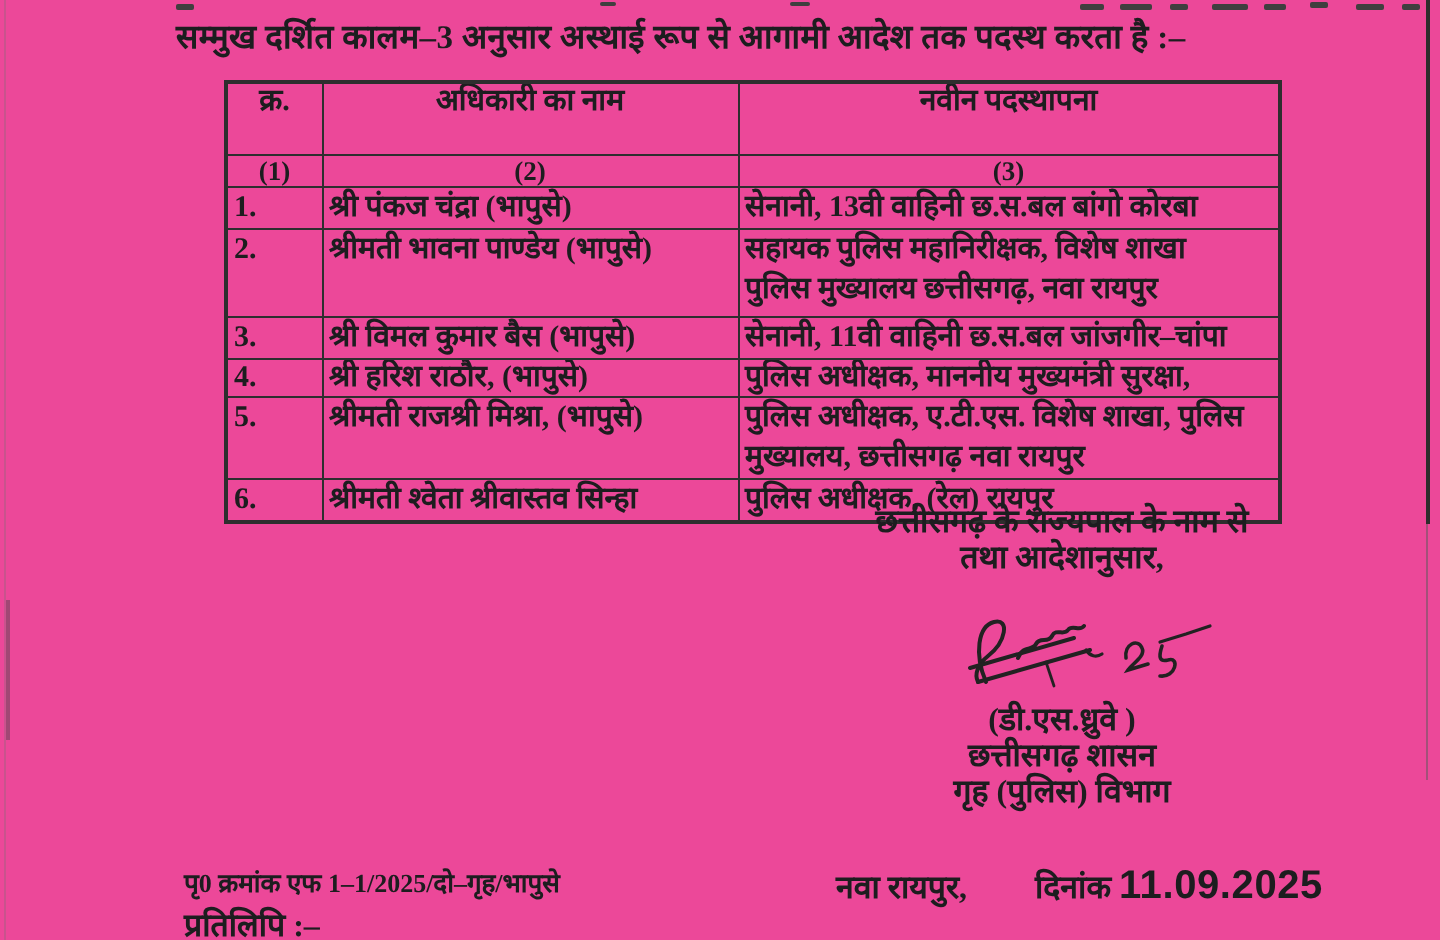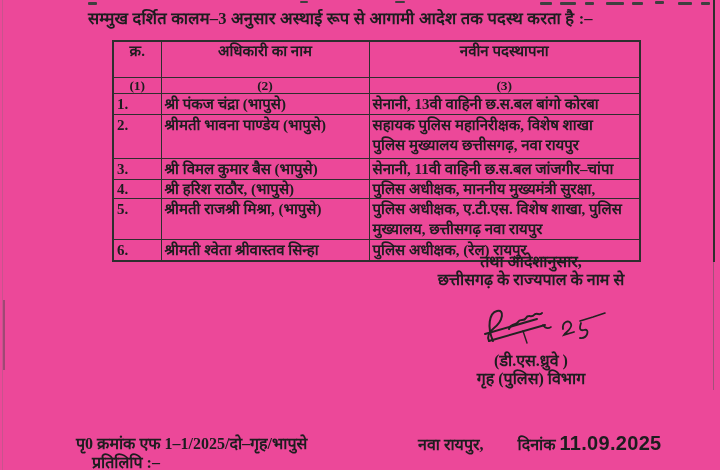--- a/index.html
+++ b/index.html
@@ -52,21 +52,21 @@
   td.post { padding-left:7px; white-space:pre-line; }
 
   .closing {
     position:absolute; left:424px; top:253px; width:214px;
     text-align:center; font-size:16px; font-weight:600; line-height:18px;
   }
   .sig-svg { position:absolute; left:55px; top:48px; }
   .sig-name { margin-top:63px;text-align:center; }
   .closing div { white-space:nowrap; }
 
-  .footer-ref  { position:absolute; left:76px;  top:432px; font-size:16px; font-weight:600; }
+  .footer-ref  { position:absolute; left:92px;  top:432px; font-size:13px; font-weight:600; }
   .footer-pd   { position:absolute; left:418px; top:432px; font-size:16px; font-weight:600; }
   .footer-pd .gap { display:inline-block; width:34px; }
   .date-digits { font-family:"Liberation Sans","DejaVu Sans",sans-serif; font-size:20px; font-weight:700; letter-spacing:.3px; }
   .footer-copy { position:absolute; left:92px;  top:451px; font-size:16px; font-weight:600; }
   .footer-copy .u { border-bottom:1.5px solid #1d1d1f; padding-bottom:1px; }
 </style>
 </head>
 <body>
 
 <div class="page">
@@ -137,34 +137,35 @@
     </tr>
     <tr class="r-f">
       <td class="sn">6.</td>
       <td class="name">श्रीमती श्वेता श्रीवास्तव सिन्हा</td>
       <td class="post">पुलिस अधीक्षक, (रेल) रायपुर</td>
     </tr>
   </tbody>
     </table>
 
   <div class="closing">
+    <div>छत्तीसगढ़ के राज्यपाल के नाम से</div>
     <div>तथा आदेशानुसार,</div>
-    <div>छत्तीसगढ़ के राज्यपाल के नाम से</div>
     <svg class="sig-svg" width="130" height="50" viewBox="0 0 130 50" fill="none" stroke="#222" stroke-width="2" stroke-linecap="round">
       <path d="M14 40 C8 26 10 12 18 10 C26 8 24 20 15 27 C10 31 8 36 10 40"></path>
       <path d="M6 33 L58 18"></path>
       <path d="M10 40 L66 24"></path>
       <path d="M30 28 c3 -7 7 -3 9 -7 c2 -4 6 0 8 -4 c2 -4 6 0 8 -3 c2 -3 6 1 8 -2"></path>
       <path d="M64 24 c2 3 5 4 8 2" stroke-width="1.6"></path>
       <path d="M84 28 c-1 -7 6 -10 8 -5 c2 4 -5 8 -7 11 l10 -3" stroke-width="1.8"></path>
       <path d="M102 22 c-2 6 -1 8 3 7 c6 -2 4 9 -4 8" stroke-width="1.8"></path>
       <path d="M101 20 l13 -4 l12 -4" stroke-width="1.6"></path>
       <path d="M44 30 l4 12" stroke-width="1.4"></path>
     </svg>
     <div class="sig-name">(डी.एस.ध्रुवे )</div>
+    <div>छत्तीसगढ़ शासन</div>
     <div>गृह (पुलिस) विभाग</div>
   </div>
 
   <div class="footer-ref">पृ0 क्रमांक एफ 1–1/2025/दो–गृह/भापुसे</div>
   <div class="footer-pd">
     <span>नवा रायपुर,</span><span class="gap"></span><span>दिनांक</span>
     <span class="date-digits">11.09.2025</span>
   </div>
   <div class="footer-copy">
     <span class="u">प्रतिलिपि</span><span> :–</span>

